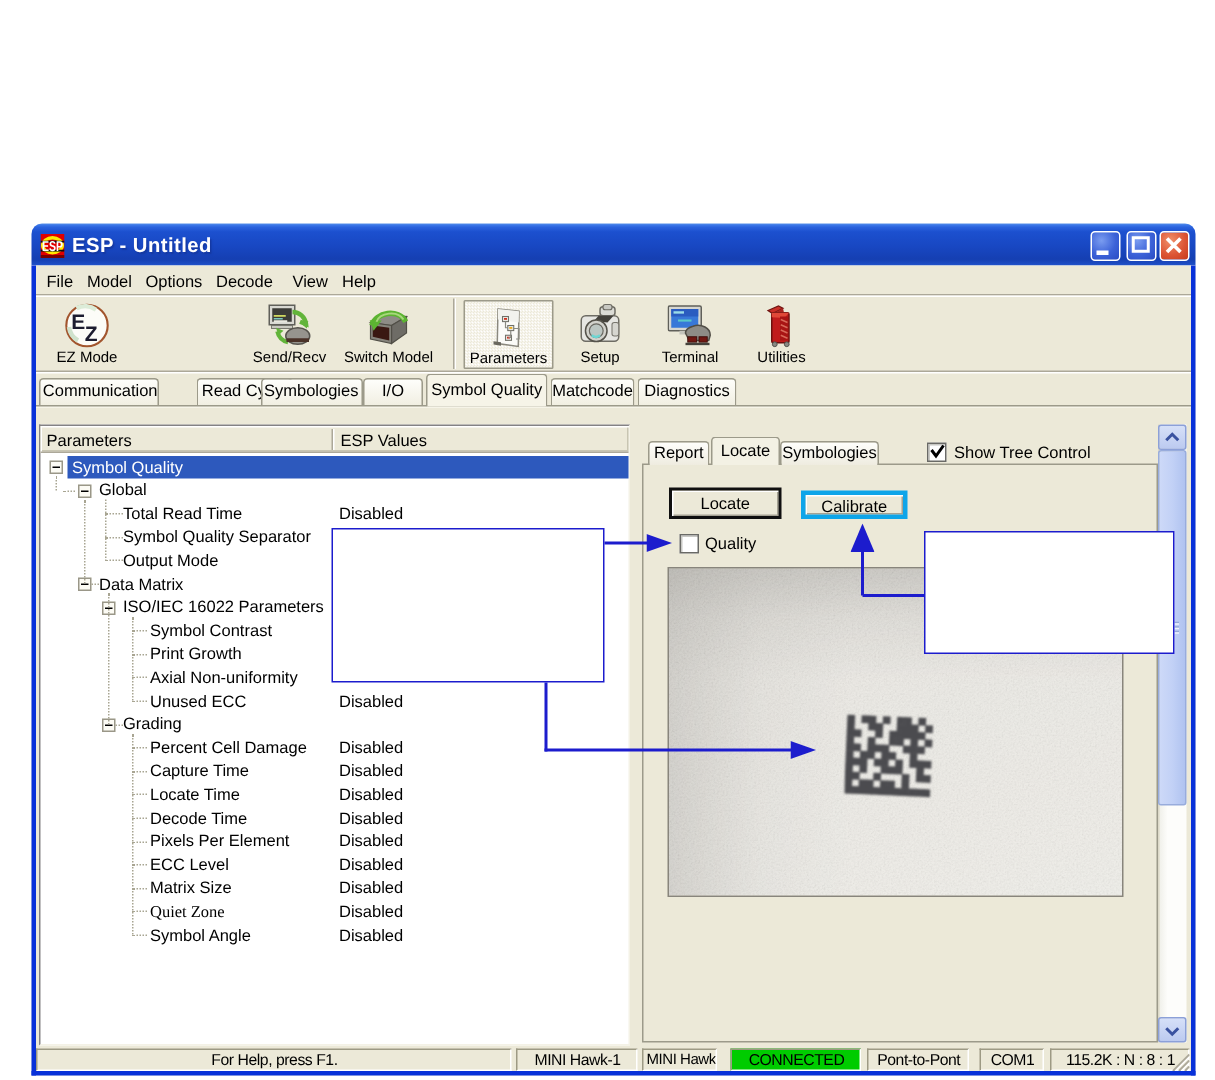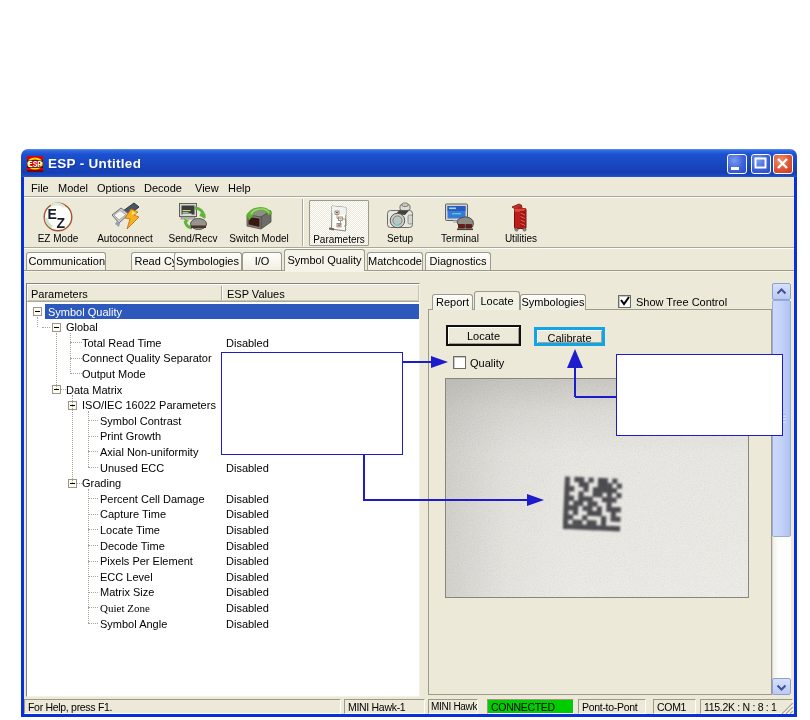--- a/index.html
+++ b/index.html
@@ -33,21 +33,21 @@
 .ebox { position:absolute; width:9px; height:9px; border:1px solid #9a9788; background:#fcfbf4; }
 .ebox div { position:absolute; left:1px; top:3px; width:5px; height:1px; background:#000; }
 .stab { position:absolute; top:294px; height:16px; font-size:11px; text-align:center; padding-top:1px;
   background:linear-gradient(180deg,#fefefb,#efece0); border:1px solid #9c9a8a; border-bottom:none; border-radius:3px 3px 0 0; }
 .stab.sel { top:291px; height:19px; padding-top:3px; background:#f3f1e4; z-index:5; }
 #rframe { position:absolute; left:428px; top:309px; width:344px; height:386px; border:1px solid #9c9a8a; background:#ece9d8; z-index:0; }
 .btn { position:absolute; font-size:11px; text-align:center; background:#ece9d8;
   border:3px solid #0ea5e9; box-shadow:inset 1px 1px 0 #fff, inset -1px -1px 0 #a5a293; }
 .cb { position:absolute; width:13px; height:13px; background:#fff; border:1px solid #6a6a66; box-shadow:inset 1px 1px 0 #c8c8c4; }
 .sp { position:absolute; top:699px; height:15px; font-size:10.5px; padding:1px 2px 0 3px; letter-spacing:-0.3px; white-space:nowrap; overflow:hidden;
-  border:1px solid; border-color:#9d9a84 #fff #fff #9d9a84; }
+  border:1px solid; border-color:#9d9a84 #fff #fff #9d9a84;text-align:center; }
 .blue { position:absolute; background:#1c1ccd; z-index:20; }
 .bluebox { position:absolute; background:#fff; border:1px solid #1c1ccd; z-index:20; }
 </style></head>
 <body>
 <div id="page">
 
 <div id="titlebar"></div>
 <svg style="position:absolute;left:27px;top:156px;" width="16" height="16" viewBox="0 0 16 16">
   <rect width="16" height="16" fill="#e00000"></rect>
   <rect y="14" width="16" height="2" fill="#7a0000"></rect>
@@ -80,33 +80,20 @@
 <div class="tb" style="left:31px;width:54px;">
       <div class="tbi"><svg width="30" height="30" viewBox="0 0 30 30">
           <circle cx="15" cy="15" r="13.8" fill="#fcfcf8" stroke="#a2552e" stroke-width="1.4"></circle>
 <path d="M3 16 a12 12 0 0 0 6 9" stroke="#cfe2cc" stroke-width="3" fill="none"></path>
 <path d="M8 3.5 a12.5 12.5 0 0 1 13 1" stroke="#dcecd8" stroke-width="3" fill="none"></path>
 <text x="4.5" y="17" font-family="Liberation Sans" font-weight="bold" font-size="14" fill="#1c1c30">E</text>
 <text x="13.5" y="25.5" font-family="Liberation Sans" font-weight="bold" font-size="14" fill="#1c1c30">Z</text>
         </svg></div>
       <div class="tbl">EZ Mode</div>
     </div>
-<div class="tb" style="left:92px;width:66px;">
-      <div class="tbi"><svg width="30" height="30" viewBox="0 0 30 30">
-          <g>
-<polygon points="13,9 24,1 29,5 19,13" fill="#4a5668" stroke="#2c3440" stroke-width="1"></polygon>
-<polygon points="2,13 11,6 19,12 9,21" fill="#c8ccd2" stroke="#6a6e76" stroke-width="1"></polygon>
-<polygon points="4,13 10,8.5 16,12.5 9,18" fill="#f4f4ea" stroke="#9a9a90" stroke-width="0.8"></polygon>
-<polygon points="7,19 10,21 9,25 5,22" fill="#9aa0a8"></polygon>
-<polygon points="21,7 28,10 24,13 29,15 17,27 20,17 15,16" fill="#f7b01e" stroke="#c06a08" stroke-width="0.8"></polygon>
-<polygon points="22,9 26,11 22,13" fill="#fde98a"></polygon>
-</g>
-        </svg></div>
-      <div class="tbl">Autoconnect</div>
-    </div>
 <div class="tb" style="left:162px;width:62px;">
       <div class="tbi"><svg width="30" height="30" viewBox="0 0 30 30">
           <rect x="1.5" y="1.5" width="17" height="13" fill="#d8d8d2" stroke="#60605a" stroke-width="1"></rect>
 <rect x="3.5" y="3.5" width="13" height="9" fill="#3c3c38"></rect>
 <rect x="4.5" y="8" width="8" height="1.2" fill="#cfd860"></rect>
 <rect x="4.5" y="10" width="6" height="1" fill="#7ac8c0"></rect>
 <rect x="4.5" y="11.5" width="9" height="1.4" fill="#e8e8e0"></rect>
 <rect x="3" y="15" width="14" height="2" fill="#c8c8c0" stroke="#707068" stroke-width="0.6"></rect>
 <path d="M17 6 a9 9 0 0 1 9 8 l-4 -1.5" fill="none" stroke="#62b43a" stroke-width="3"></path>
 <path d="M27.5 12 l-1 5 -4 -3.5z" fill="#62b43a"></path>
@@ -206,21 +193,21 @@
 <div class="tt" style="left:48px;top:306px;color:#fff;">Symbol Quality</div>
 <div class="ebox" style="left:33px;top:307px;">
       <div></div>
     </div>
 <div class="tt" style="left:66px;top:321px;">Global</div>
 <div class="ebox" style="left:52px;top:323px;">
       <div></div>
     </div>
 <div class="tt" style="left:82px;top:337px;">Total Read Time</div>
 <div class="tt" style="left:226px;top:337px;">Disabled</div>
-<div class="tt" style="left:82px;top:352px;">Connect Quality Separator</div>
+<div class="tt" style="left:82px;top:352px;">Symbol Quality Separator</div>
 <div class="tt" style="left:82px;top:368px;">Output Mode</div>
 <div class="tt" style="left:66px;top:384px;">Data Matrix</div>
 <div class="ebox" style="left:52px;top:385px;">
       <div></div>
     </div>
 <div class="tt" style="left:82px;top:399px;">ISO/IEC 16022 Parameters</div>
 <div class="ebox" style="left:68px;top:401px;">
       <div></div>
     </div>
 <div class="tt" style="left:100px;top:415px;">Symbol Contrast</div>

